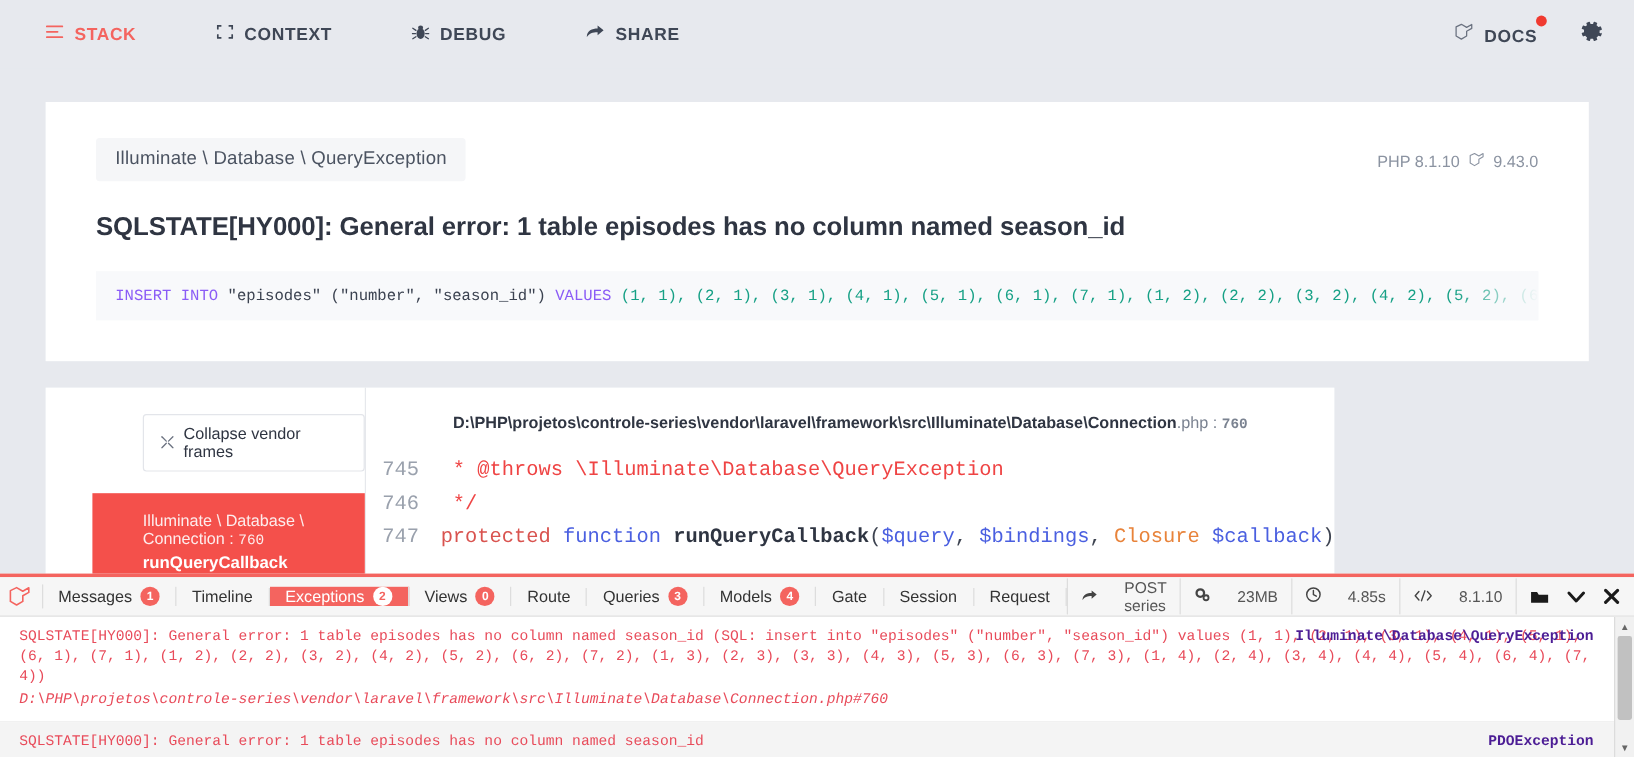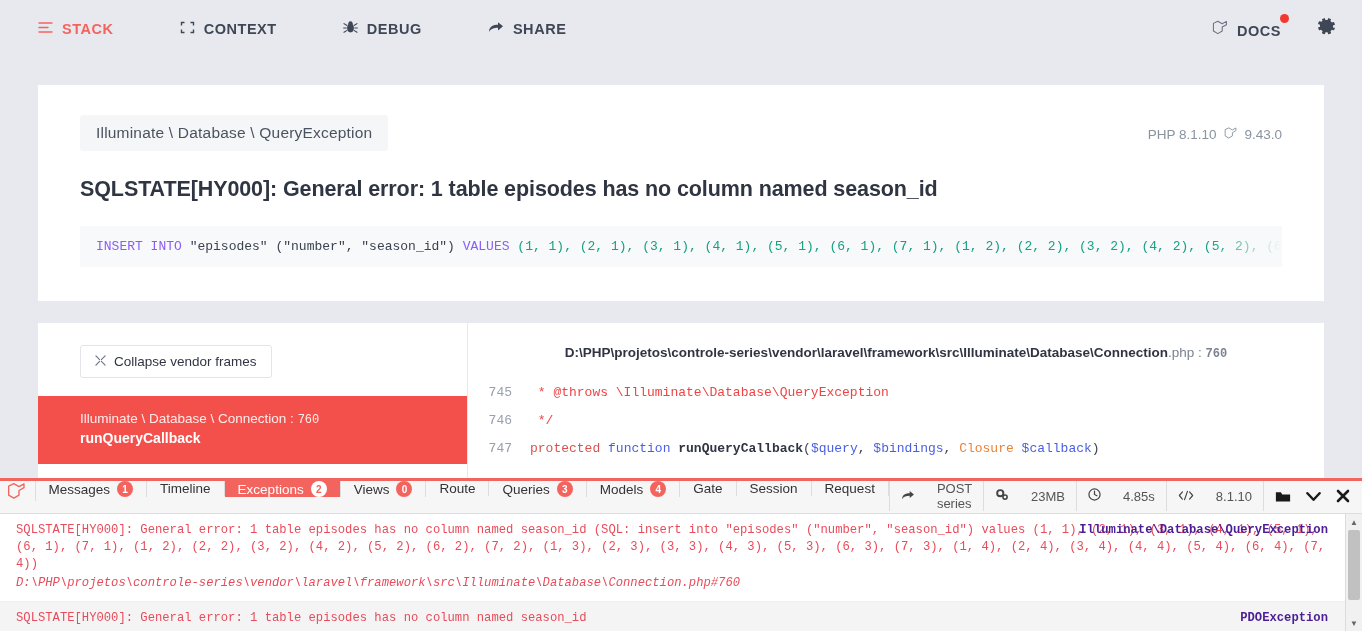--- a/index.html
+++ b/index.html
@@ -90,24 +90,25 @@
     position: absolute; right: 0; top: 0; bottom: 0; width: 70px;
     background: linear-gradient(to right, rgba(248,249,251,0), #F8F9FB);
   }
   .kw { color: #8b5cf6; }
   .num { color: #16A085; }
   .str { color: #3b4250; }
 
   
   .frames-card {
     background: #fff;
-    width: 1286px;
+    width: 1074px;
     margin-top: 22px;
     display: flex;
     min-height: 160px;
+    padding-left: 39px;
   }
   .frames-left {
     width: 430px;
     border-right: 1px solid #E6E8EC;
   }
   .collapse-wrap { padding: 22px 0 18px 42px; }
   .collapse-btn {
     display: inline-flex; align-items: center; gap: 8px;
     border: 1px solid #E3E5EA;
     background: #fff;
@@ -132,21 +133,21 @@
     padding: 22px 10px 18px 10px;
     font-size: 13.5px;
     color: #2f3542;
     font-weight: bold;
   }
   .file-header .ext { font-weight: normal; color: #7b8391; }
   .file-header .ln { font-family: "Liberation Mono", monospace; font-size: 12px; color: #7b8391; }
   .code-line {
     display: flex;
     font-family: "Liberation Mono", monospace;
-    font-size: 13px;
+    font-size: 17px;
     line-height: 28px;
     color: #3d4350;
   }
   .code-no { width: 62px; text-align: right; color: #9aa1ad; padding-right: 18px; flex: none; }
   .code-txt { white-space: pre; }
   .c-red { color: #D9534F; }
   .c-blue { color: #4a5fe0; }
   .c-dark { color: #2f3542; font-weight: bold; }
   .c-orange { color: #E8833A; }
   .c-gray { color: #ef4444; }
@@ -156,21 +157,21 @@
     position: absolute;
     left: 0; bottom: 0;
     width: 1362px; height: 153px;
     background: #F6F6F6;
     border-top: 3px solid #F4645F;
     font-family: "Liberation Sans", sans-serif;
   }
   .db-tabs {
     height: 33px;
     display: flex;
-    align-items: flex-start;
+    align-items: center;
     background: #F6F6F6;
     border-bottom: 1px solid #ddd;
   }
   .db-logo {
     width: 40px;
     display: flex; align-items: center; justify-content: center;
     border-right: 1px solid #ddd;
   }
   .db-tab {
     display: flex; align-items: center; gap: 7px;

